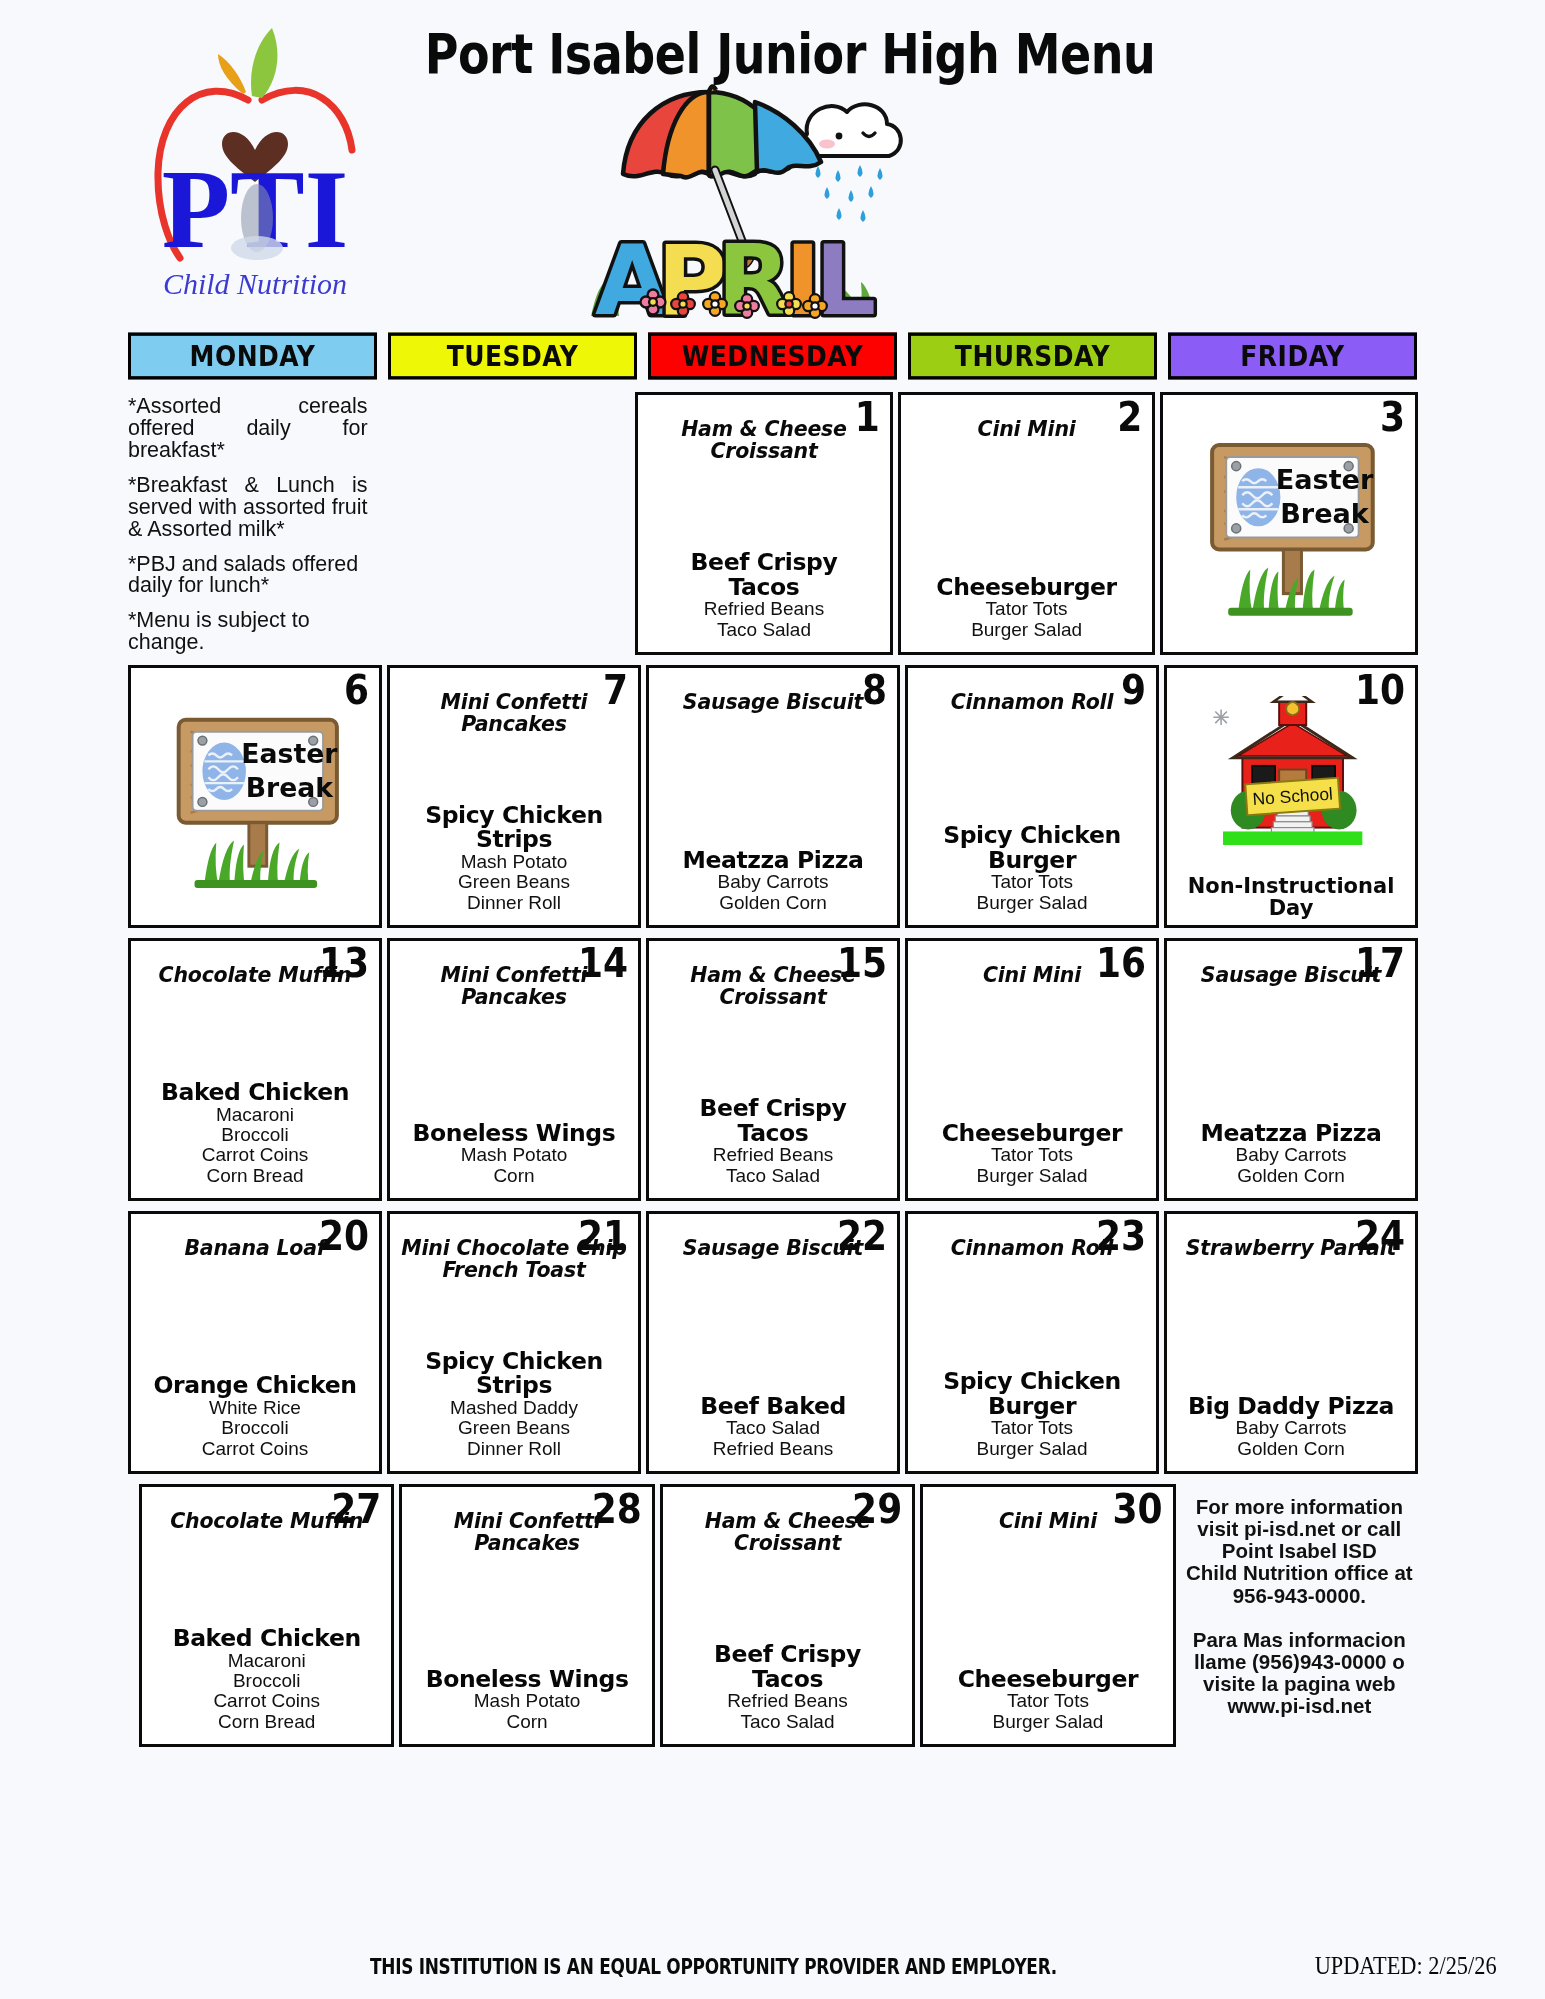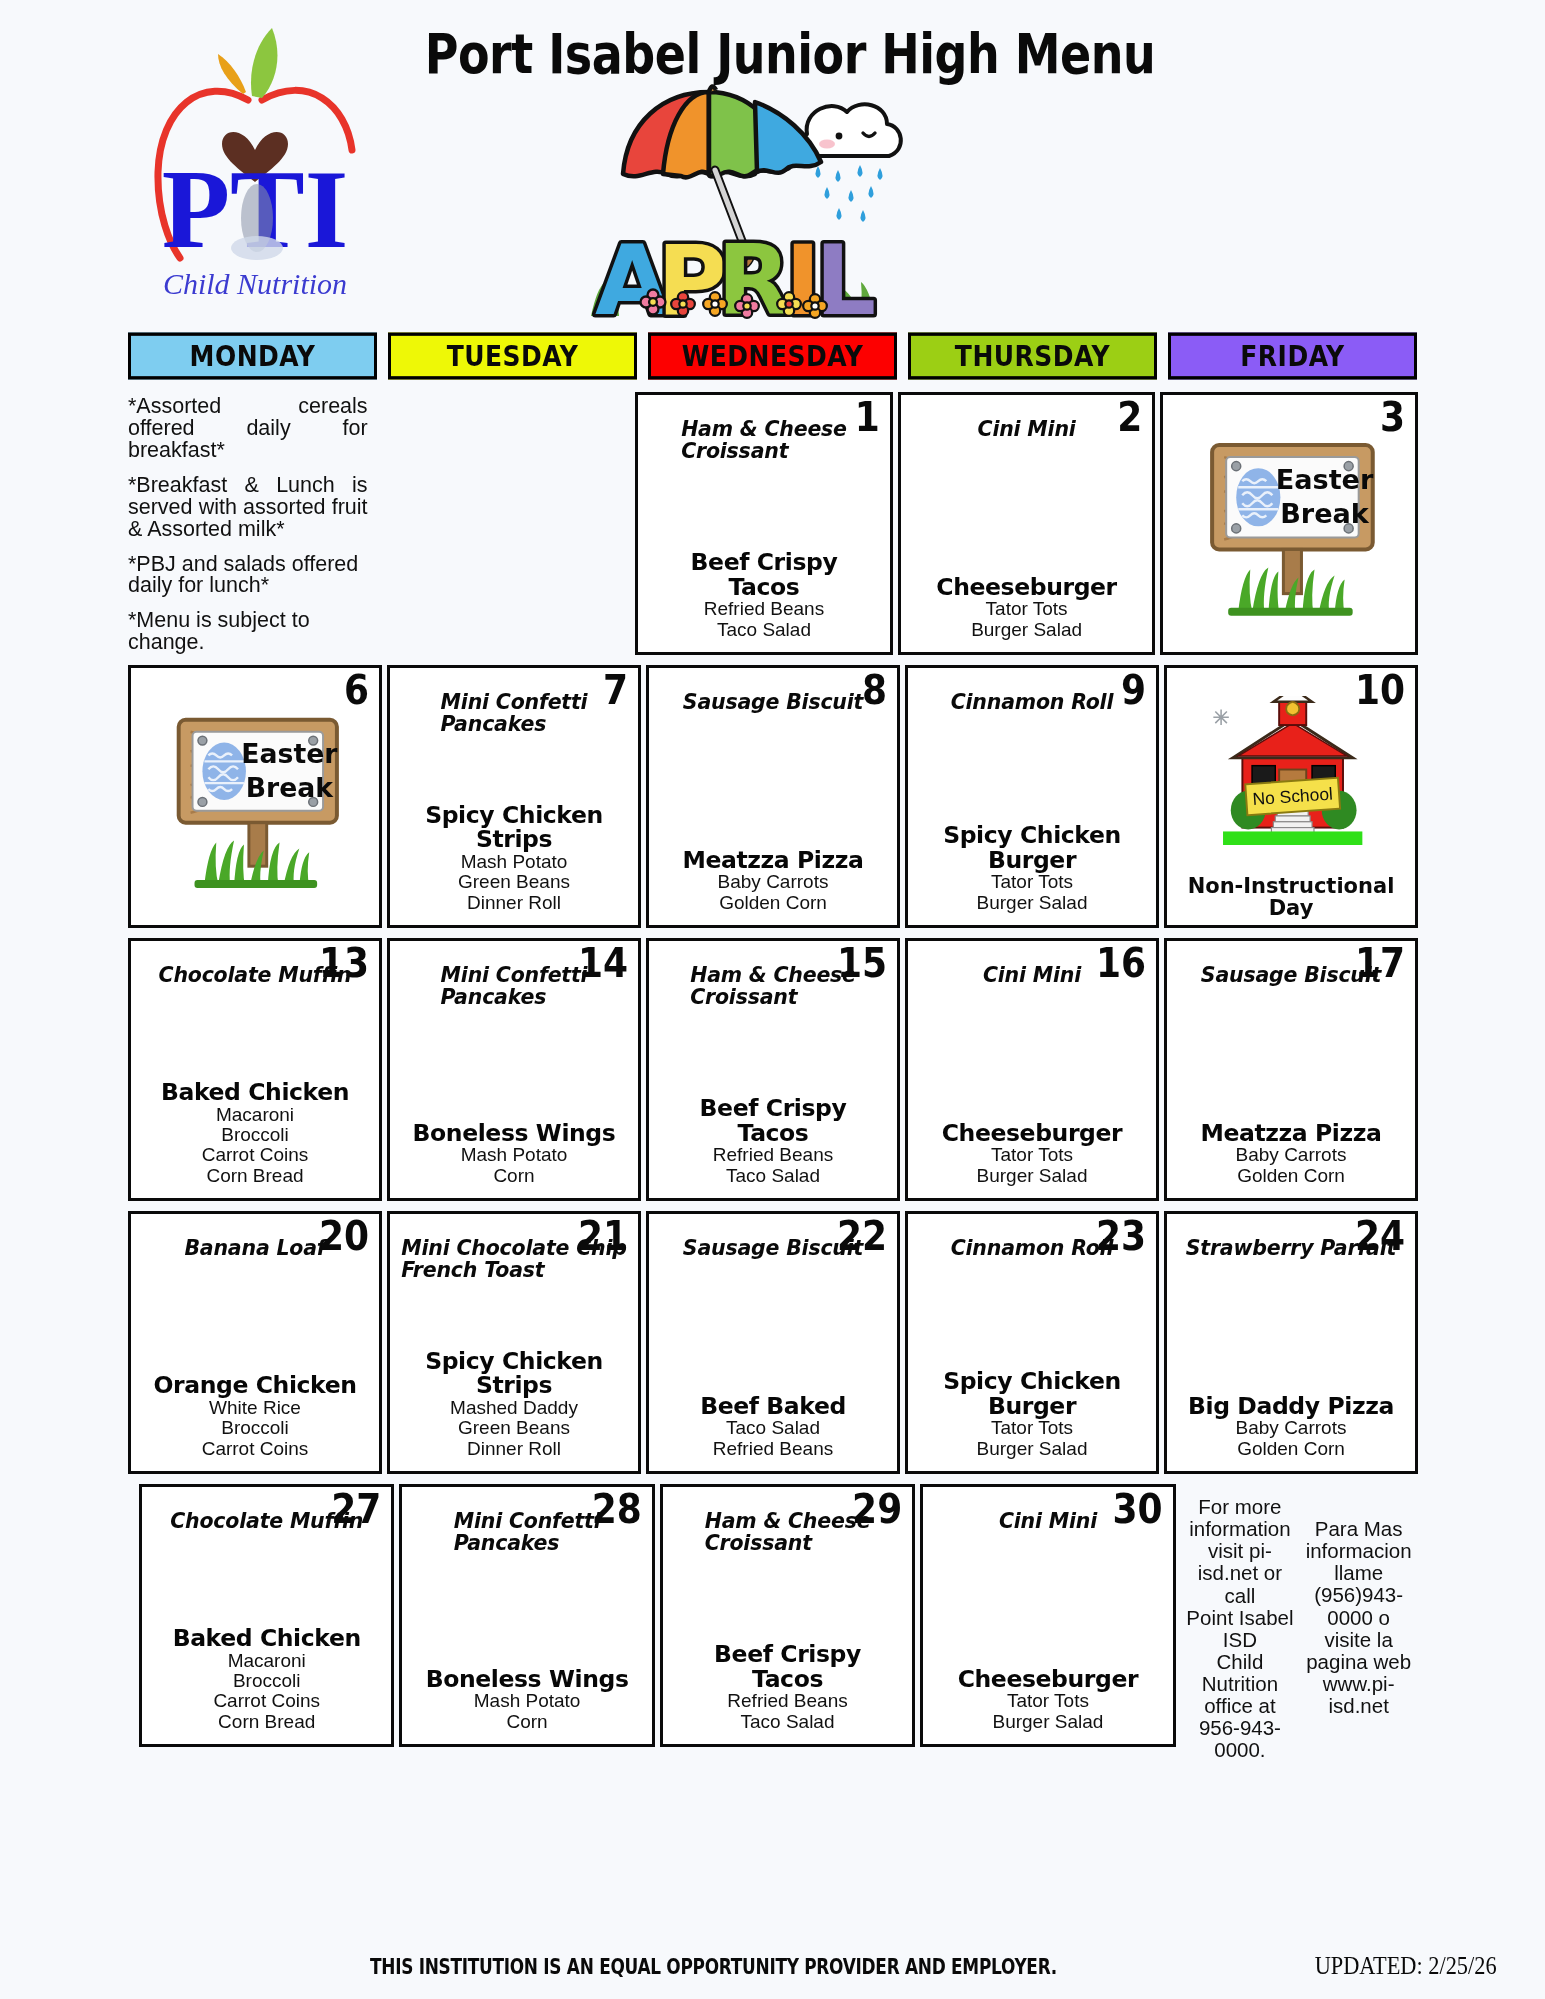--- a/index.html
+++ b/index.html
@@ -125,21 +125,21 @@
     transform: scaleY(1.12);
     transform-origin: top right;
   }
 
   .breakfast {
     font-family: "DejaVu Sans", sans-serif;
     font-weight: bold;
     font-style: italic;
     font-size: 20.5px;
     line-height: 1.07;
-    text-align: left;
+    text-align: center;
     color: #0a0a0a;
     margin-top: 16px;
     letter-spacing: -0.2px;
     white-space: pre-line;
   }
   .lunch {
     font-family: "DejaVu Sans", sans-serif;
     font-weight: bold;
     font-size: 23.5px;
     line-height: 1.05;
@@ -194,23 +194,24 @@
     line-height: 1.05;
     color: #0a0a0a;
     margin-top: 4px;
     white-space: pre-line;
   }
 
   
   .contact {
     flex: 1 1 0;
     display: flex;
-    flex-direction: row;
+    flex-direction: column;
     justify-content: flex-start;
     padding-top: 12px;
+    font-weight: bold;
   }
   .contact p {
     font-family: "Liberation Sans", sans-serif;
     font-size: 20.5px;
     line-height: 1.08;
     text-align: center;
     color: #111;
     white-space: pre-line;
   }
   .contact p.second { margin-top: 22px; }

